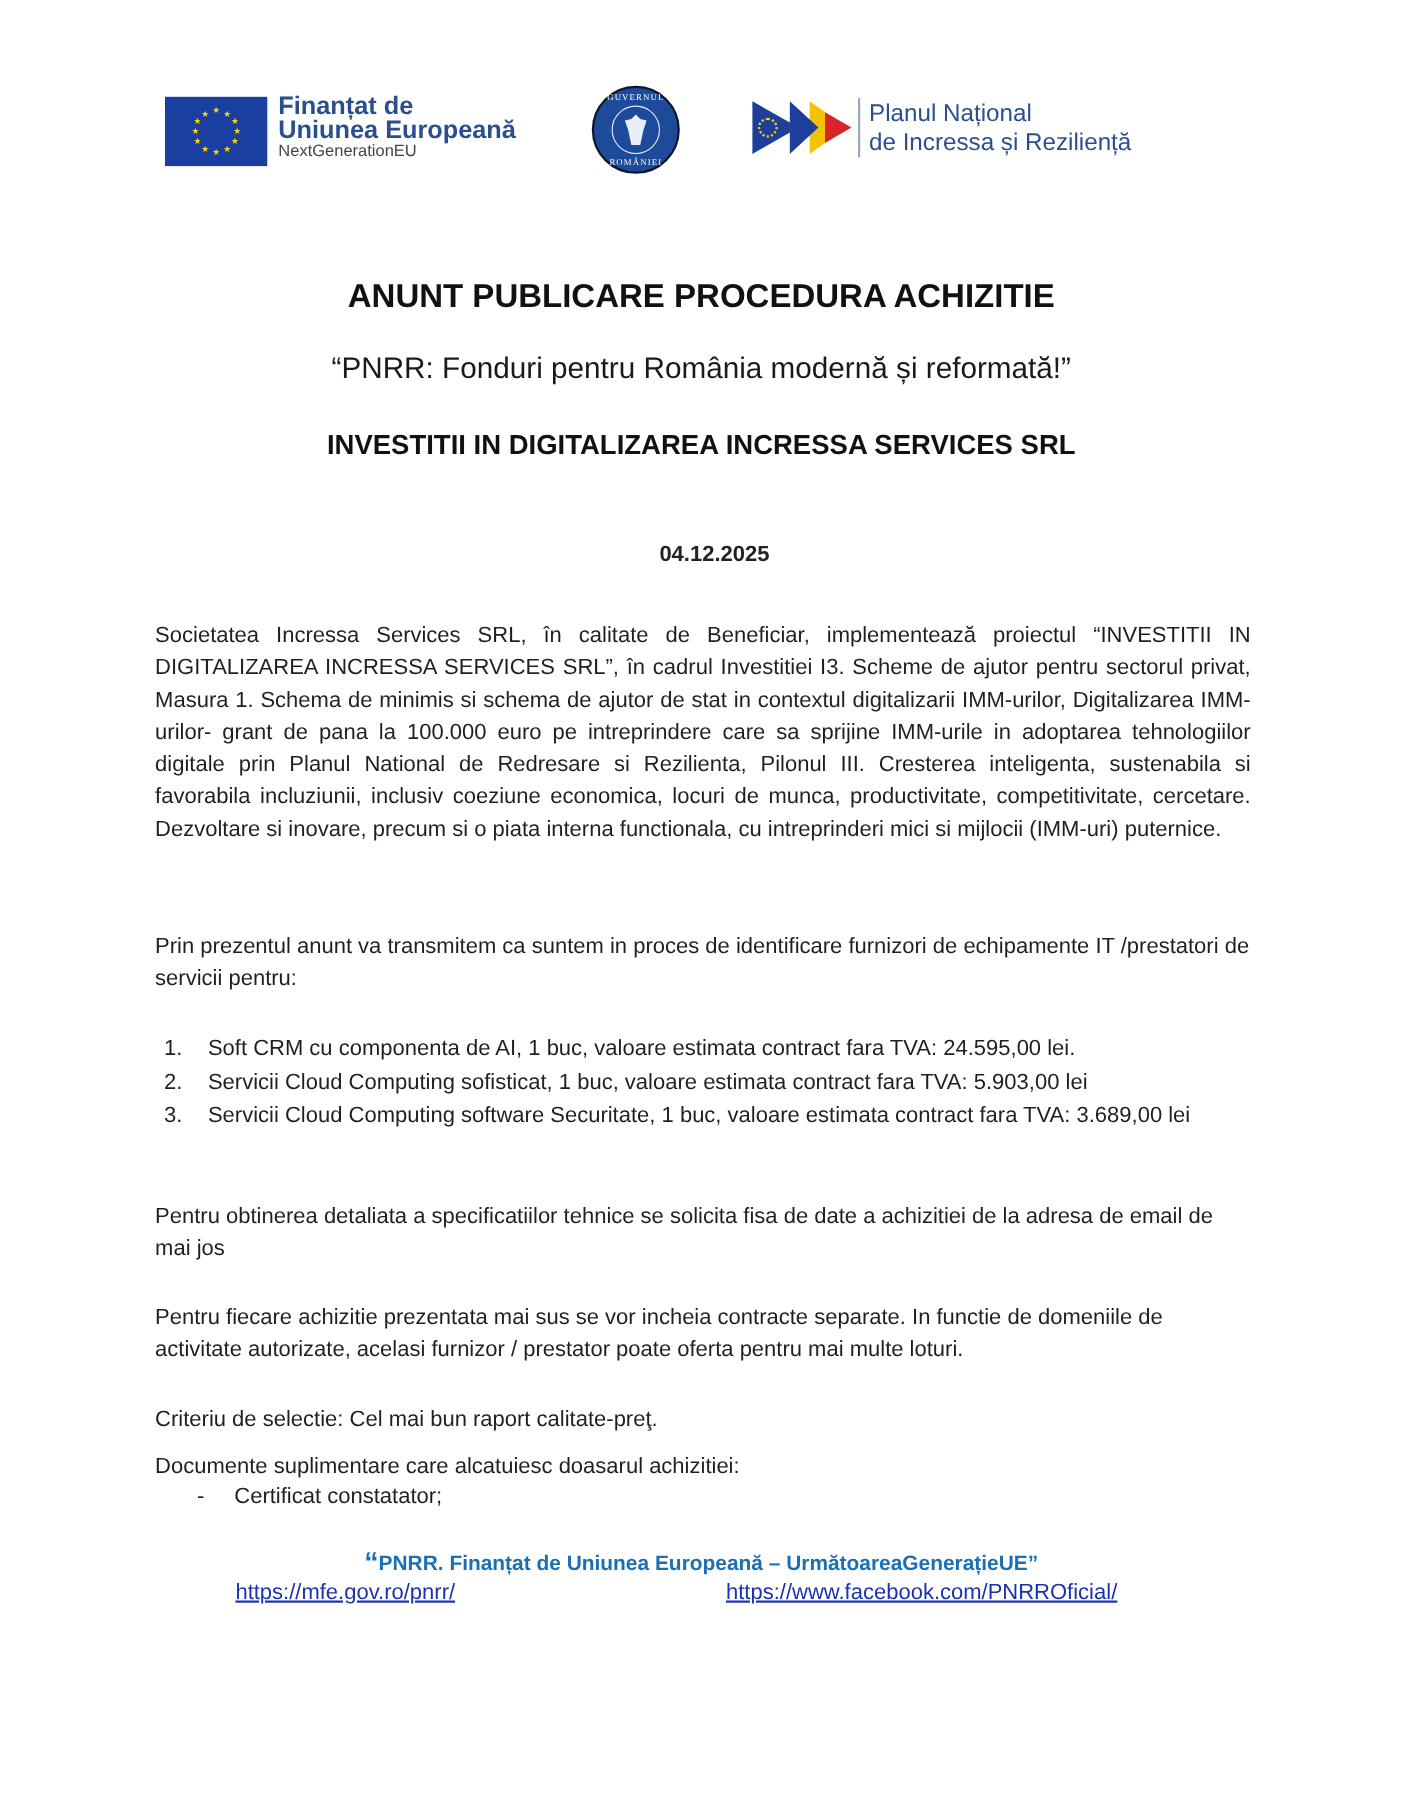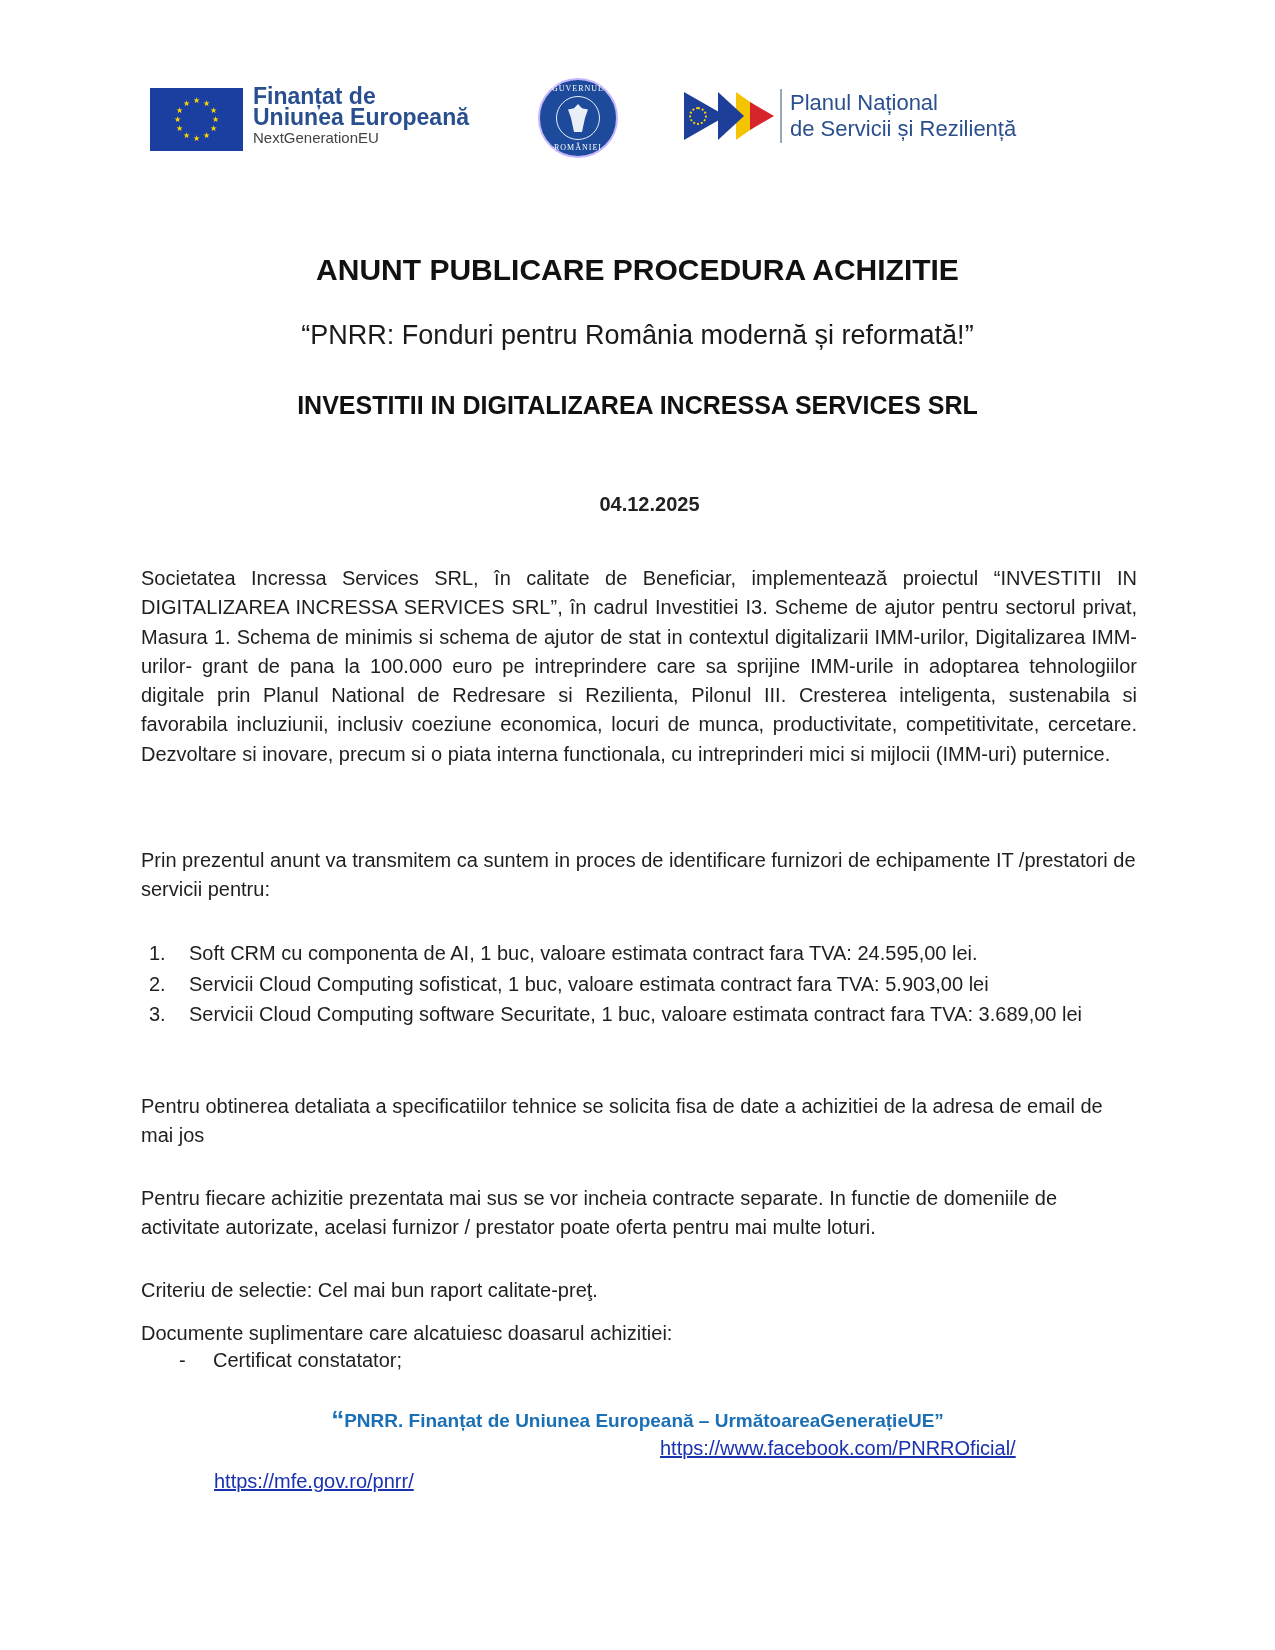--- a/index.html
+++ b/index.html
@@ -10,21 +10,21 @@
   
   .logos { position: absolute; top: 78px; left: 0; width: 1275px; height: 90px; }
   .eu-logo { position: absolute; left: 150px; top: 8px; display: flex; align-items: flex-start; }
   .eu-flag { width: 93px; height: 63px; background: #1a3fa0; position: relative; margin-top: 2px; }
   .eu-flag .star { position: absolute; color: #ffd500; font-size: 8px; line-height: 8px; }
   .eu-text { margin-left: 10px; font-family: "Liberation Sans", sans-serif; }
   .eu-text .l1, .eu-text .l2 { color: #2a4f8f; font-weight: bold; font-size: 23px; line-height: 21px; }
   .eu-text .l3 { color: #444; font-size: 15px; line-height: 20px; }
 
   .gov-seal { position: absolute; left: 538px; top: 0px; width: 80px; height: 80px; border-radius: 50%;
-              background: #1d4a9a; border: 2px solid #c4b5fd; box-sizing: border-box; }
+              background: #1d4a9a; border: 2px solid #0f172a; box-sizing: border-box; }
   .gov-seal .inner { position: absolute; left: 16px; top: 16px; width: 44px; height: 44px; border-radius: 50%;
               border: 1px solid #e8eef8; box-sizing: border-box; }
   .gov-seal .eagle { position: absolute; left: 28px; top: 24px; width: 20px; height: 28px; background: #e9eef7;
               clip-path: polygon(50% 0,70% 15%,100% 20%,85% 50%,70% 100%,30% 100%,15% 50%,0 20%,30% 15%); }
   .gov-seal .ring-top, .gov-seal .ring-bot { position: absolute; width: 80px; text-align: center; color: #fff;
               font-family: "Liberation Serif", serif; font-size: 8px; letter-spacing: 1px; }
   .gov-seal .ring-top { top: 4px; left: -2px; }
   .gov-seal .ring-bot { bottom: 4px; left: -2px; }
 
   .pnrr-logo { position: absolute; left: 684px; top: 10px; display: flex; align-items: center; }
@@ -67,21 +67,21 @@
   .p6 { top: 1319px; }
   .bullet { position: absolute; left: 141px; top: 1349px; font-size: 20px; color: #1f1f1f; }
   .bullet .dash { position: absolute; left: 38px; }
   .bullet .txt { position: absolute; left: 72px; white-space: nowrap; }
 
   
   .footer-quote { position: absolute; top: 1405px; left: 0; width: 1275px; text-align: center;
                   color: #1b6fb5; font-weight: bold; font-size: 19px; }
   .footer-quote .q { font-size: 26px; vertical-align: -2px; }
   .link { position: absolute; top: 1437px; font-size: 20px; color: #1a32b0; text-decoration: underline; }
-  .link1 { left: 214px; margin-top: 33px; }
+  .link1 { left: 214px; }
   .link2 { left: 660px; }
 </style>
 </head>
 <body>
 
 <div class="page">
 
   <div class="logos">
     <div class="eu-logo">
       <div class="eu-flag">
@@ -116,21 +116,21 @@
       <div class="pnrr-mark">
         <div class="tri1"></div>
         <div class="circle"></div>
         <div class="yel"></div>
         <div class="tri2"></div>
         <div class="red"></div>
       </div>
       <div class="pnrr-divider"></div>
       <div class="pnrr-text">
         <div>Planul Național</div>
-        <div>de Servicii și Reziliență</div>
+        <div>de Incressa și Reziliență</div>
       </div>
     </div>
   </div>
 
   <div class="title">ANUNT PUBLICARE PROCEDURA ACHIZITIE</div>
   <div class="slogan">“PNRR: Fonduri pentru România modernă și reformată!”</div>
   <div class="subtitle">INVESTITII IN DIGITALIZAREA INCRESSA SERVICES SRL</div>
   <div class="date">04.12.2025</div>
 
   <div class="body-text justify p1">Societatea Incressa Services SRL, în calitate de Beneficiar, implementează proiectul “INVESTITII IN DIGITALIZAREA INCRESSA SERVICES SRL”, în cadrul Investitiei I3. Scheme de ajutor pentru sectorul privat, Masura 1. Schema  de minimis si schema de ajutor de stat in contextul digitalizarii IMM-urilor, Digitalizarea IMM-urilor- grant de pana la 100.000 euro pe intreprindere care sa  sprijine IMM-urile in adoptarea tehnologiilor digitale prin Planul National de  Redresare si Rezilienta, Pilonul III. Cresterea inteligenta, sustenabila si favorabila  incluziunii, inclusiv coeziune economica, locuri de munca, productivitate,  competitivitate, cercetare. Dezvoltare si inovare, precum si o piata interna functionala, cu intreprinderi mici si mijlocii (IMM-uri) puternice.</div>

